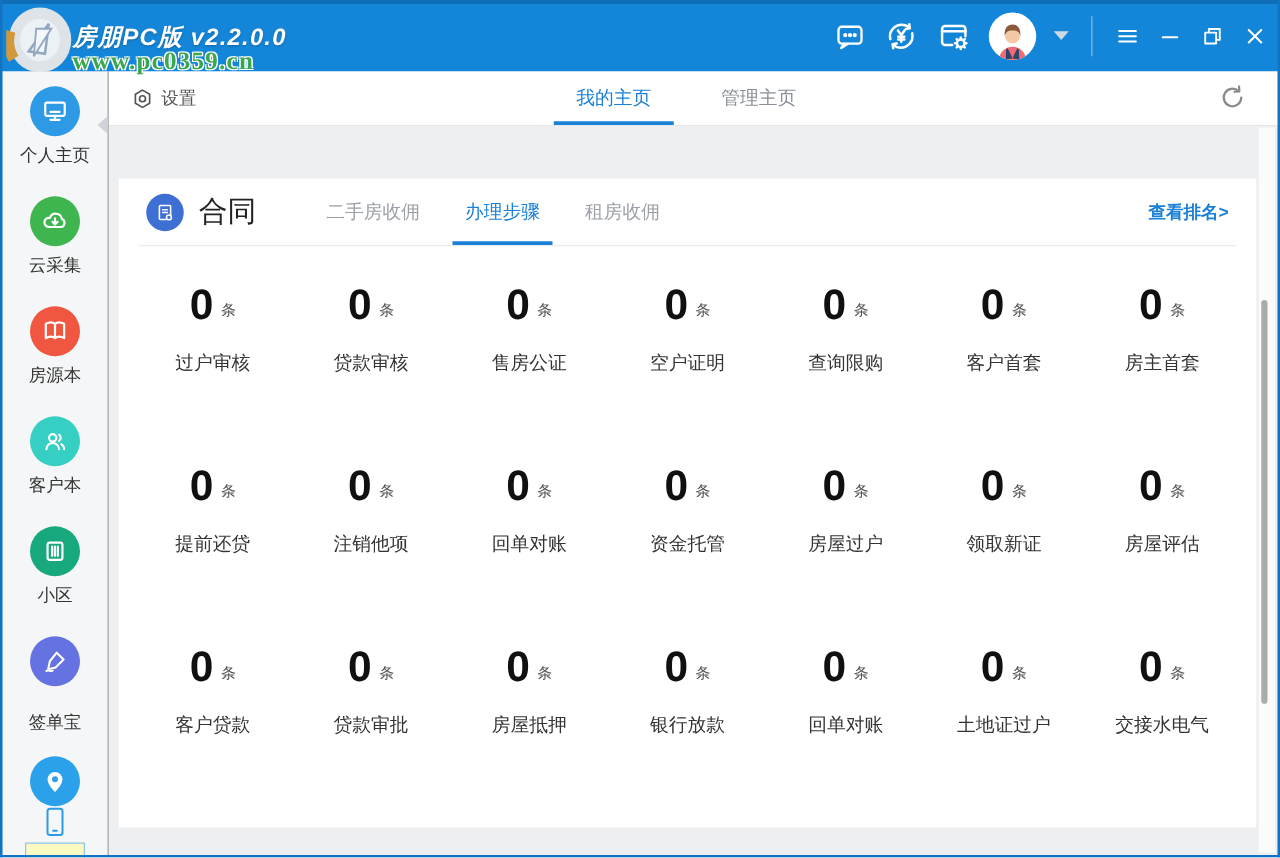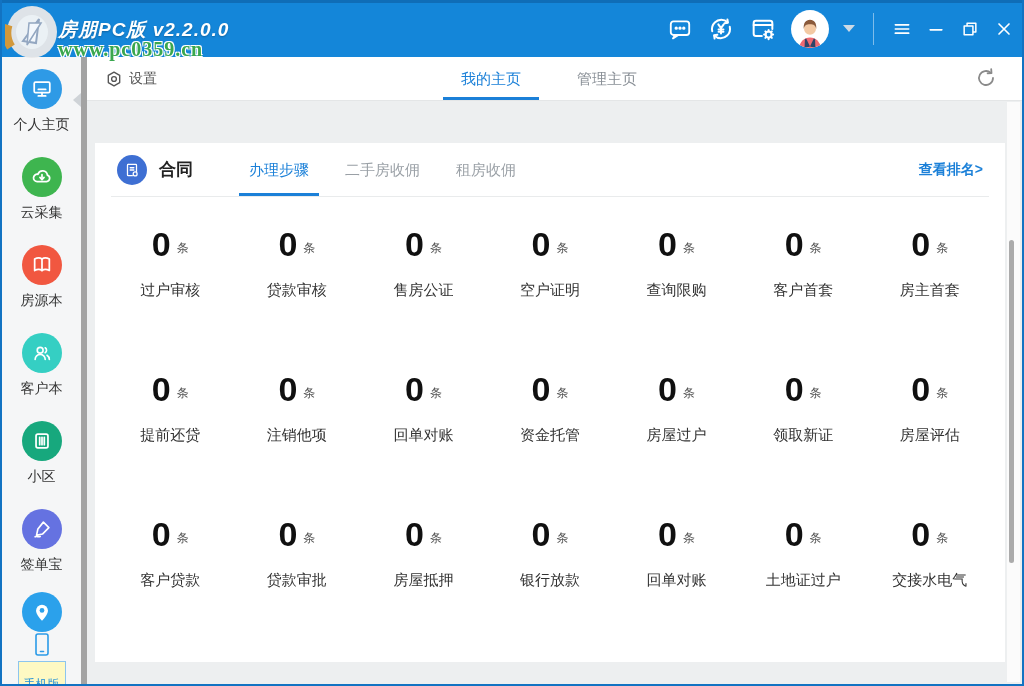--- a/index.html
+++ b/index.html
@@ -22,49 +22,49 @@
     border-top:7px solid #cdd9e4; }
 
   
   .wm-logo { position:absolute; left:5px; top:3px; z-index:95; opacity:.95; }
   .wm-text { position:absolute; left:58px; top:38px; z-index:95; font-family:"Liberation Serif","DejaVu Serif",serif;
     font-weight:bold; font-size:20px; letter-spacing:1px; color:#3aa74f;
     text-shadow:1px 1px 0 #fff,-1px -1px 0 #fff,1px -1px 0 #fff,-1px 1px 0 #fff; }
 
   
   .sidebar { position:absolute; left:2px; top:57px; width:85px; height:627px; background:#f5f6f7;
-    border-right:6px solid #a3a3a3; display:flex; flex-direction:column; align-items:center; z-index:5; }
+    border-right:1px solid #a3a3a3; display:flex; flex-direction:column; align-items:center; z-index:5; }
   .side-item { display:flex; flex-direction:column; align-items:center; cursor:pointer; }
   .side-circle { width:40px; height:40px; border-radius:50%; display:flex; align-items:center; justify-content:center; }
   .side-label { margin-top:7px; font-size:14px; color:#333; white-space:nowrap; }
   .c1{background:#2e9ae6;} .c2{background:#3eb54f;} .c3{background:#f15740;} .c4{background:#35cfc3;}
   .c5{background:#17a87d;} .c6{background:#6572e1;} .c7{background:#2ba1eb;}
   .i1{margin-top:12px;} .i2{margin-top:23px;} .i3{margin-top:23px;} .i4{margin-top:23px;}
-  .i5{margin-top:23px;} .i6{margin-top:23px;} .i7{margin-top:18px;}
+  .i5{margin-top:23px;} .i6{margin-top:23px;gap:13px;} .i7{margin-top:18px;}
   .side-arrow { position:absolute; right:0; top:36px; width:0; height:0;
     border-top:7px solid transparent; border-bottom:7px solid transparent; border-right:8px solid #cfd3d7; }
   .mobile-block { margin-top:auto; margin-bottom:8px; display:flex; flex-direction:column; align-items:center; cursor:pointer; }
   .mobile-label { margin-top:3px; font-size:12px; color:#1e8fd8; border:1px solid #8cc5ee; padding:14px 5px; background:#fef9c3; }
 
   
   .topbar { position:absolute; left:87px; top:57px; width:935px; height:44px; background:#fff;
     border-bottom:1px solid #e4e6e7; z-index:4; }
   .settings { position:absolute; left:18px; top:0; height:43px; display:flex; align-items:center; gap:6px;
     color:#555; font-size:14px; cursor:pointer; }
   .main-tabs { position:absolute; left:368px; top:0; height:44px; display:flex; gap:44px; }
   .main-tab { position:relative; height:43px; line-height:43px; font-size:15px; color:#8a9097; padding:0 6px; cursor:pointer; }
   .main-tab.active { color:#1b80d8; }
   .main-tab.active::after { content:""; position:absolute; left:-12px; right:-12px; bottom:0; height:3px; background:#1b80d8; }
   .refresh-btn { position:absolute; right:24px; top:9px; cursor:pointer; }
 
   
   .card { position:absolute; left:95px; top:143px; width:910px; height:519px; background:#fff; z-index:3; }
   .card-header { height:53px; display:flex; align-items:center; padding:0 22px; }
   .doc-circle { width:30px; height:30px; border-radius:50%; background:#3e6fd3; display:flex; align-items:center; justify-content:center; }
-  .card-title { margin-left:12px; font-size:17px; font-weight:bold; color:#222; }
+  .card-title { margin-left:12px; font-size:23px; font-weight:normal; color:#222; }
   .card-tabs { margin-left:56px; display:flex; gap:36px; height:53px; }
   .card-tab { position:relative; line-height:53px; font-size:15px; color:#9aa0a6; cursor:pointer; }
   .card-tab.active { color:#1b80d8; }
   .card-tab.active::after { content:""; position:absolute; left:-10px; right:-10px; bottom:0; height:3px; background:#1b80d8; }
   .ranking-link { margin-left:auto; font-size:14px; color:#1b80d8; font-weight:bold; cursor:pointer;text-align:center; }
   .card-divider { margin:0 16px; border-bottom:1px solid #e9ebec; }
   .grid { display:grid; grid-template-columns:repeat(7,1fr); grid-auto-rows:145px; padding:0 12px; }
   .cell { display:flex; flex-direction:column; align-items:center; padding-top:30px; cursor:pointer; }
   .numrow { display:flex; align-items:flex-end; }
   .num { font-size:34px; font-weight:700; color:#101010; line-height:1; }
@@ -291,22 +291,22 @@
     <div class="doc-circle">
       <svg width="18" height="18" viewBox="0 0 24 24" fill="none" stroke="#fff" stroke-width="1.7" stroke-linecap="round" stroke-linejoin="round">
         <path d="M7 4.5h10a1 1 0 0 1 1 1v9"></path>
         <path d="M7 4.5a1 1 0 0 0-1 1v13a1 1 0 0 0 1 1h5.5"></path>
         <path d="M9.5 9h5M9.5 12h5"></path>
         <circle cx="16.2" cy="17.2" r="2.6"></circle>
       </svg>
     </div>
     <div class="card-title">合同</div>
     <div class="card-tabs">
+      <div class="card-tab">二手房收佣</div>
       <div class="card-tab active">办理步骤</div>
-      <div class="card-tab">二手房收佣</div>
       <div class="card-tab">租房收佣</div>
     </div>
     <div class="ranking-link">查看排名&gt;</div>
   </div>
   <div class="card-divider"></div>
 
   <div class="grid">
     <div class="cell">
       <div class="numrow">
           <span class="num">0</span>

